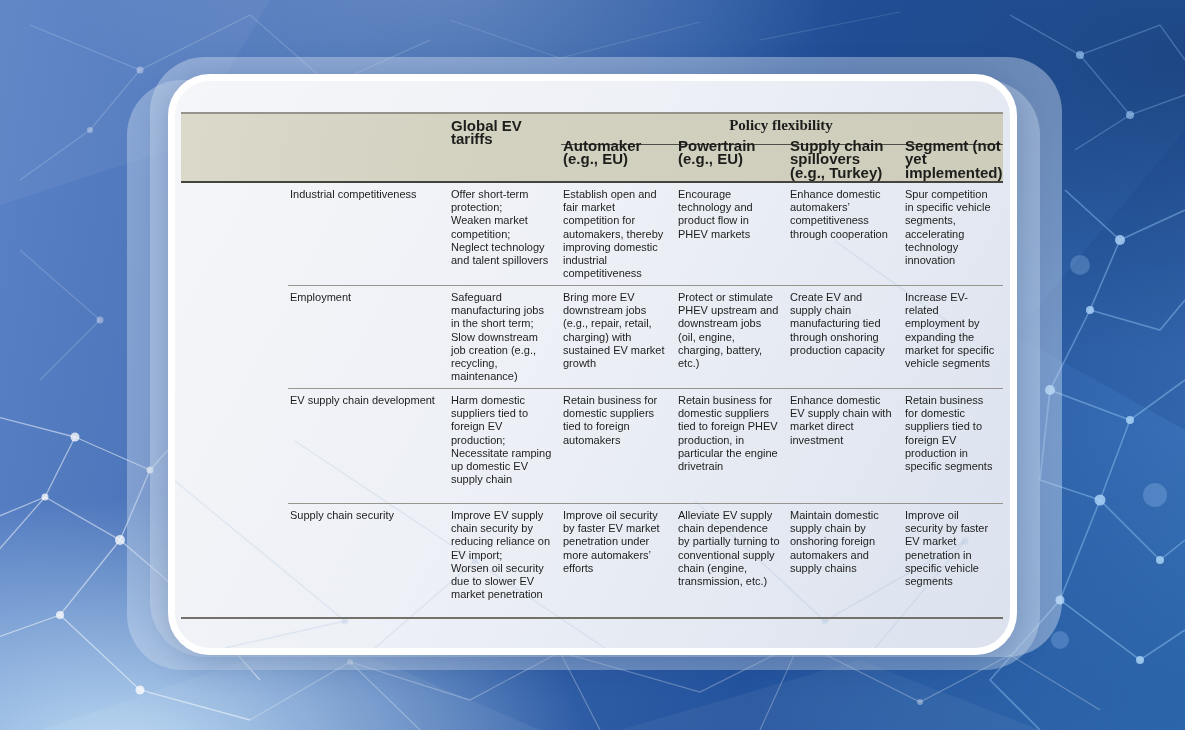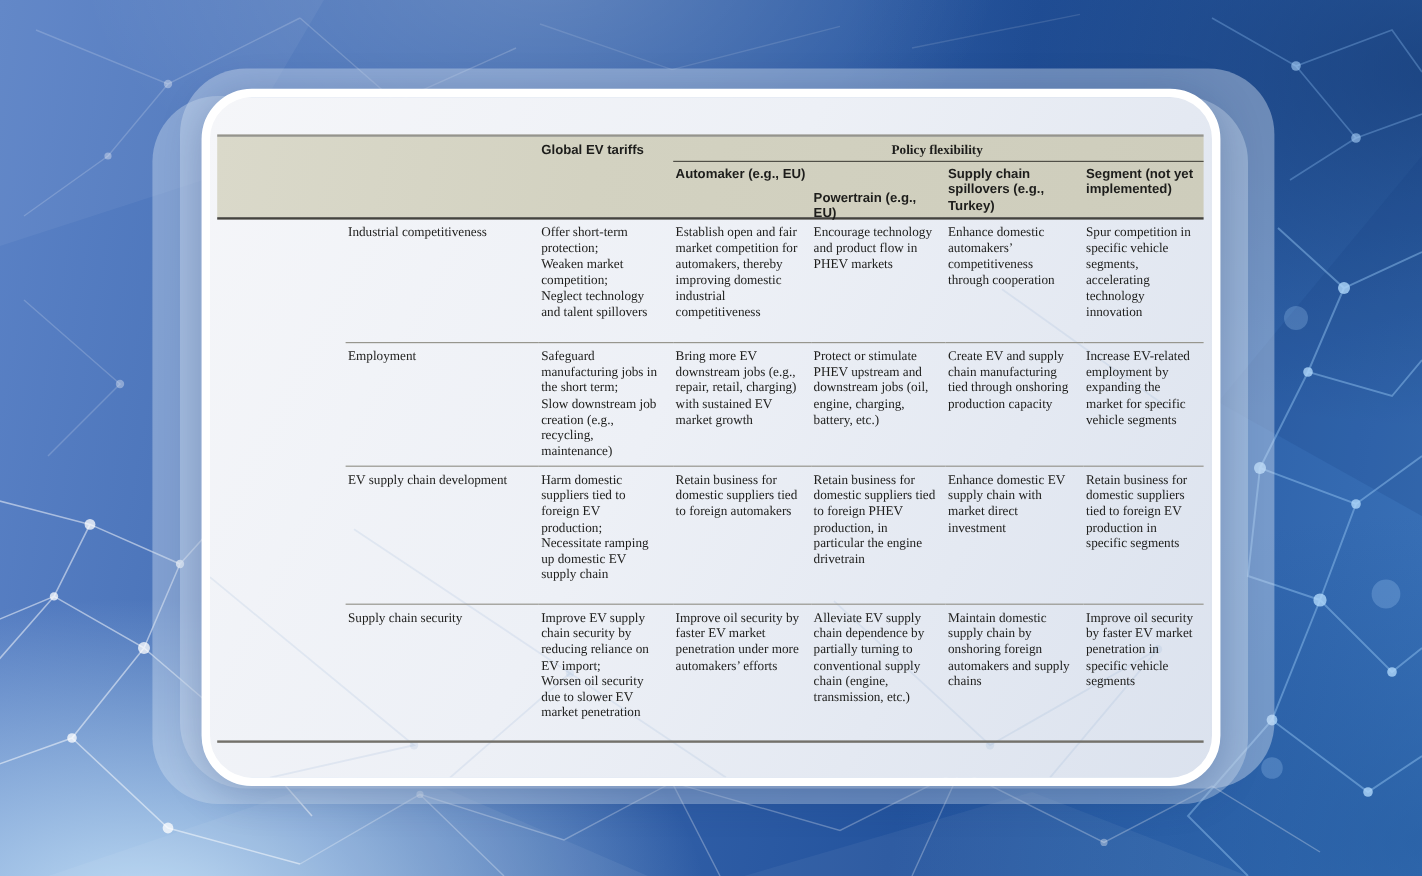--- a/index.html
+++ b/index.html
@@ -39,31 +39,31 @@
   .grid7{display:grid;grid-template-columns:107px 161px 112px 115px 112px 115px 1fr;}
 
   .thead{
     border-top:2px solid var(--rule-light);
     border-bottom:2px solid var(--rule-dark);
     background:linear-gradient(100deg,#dad9ca 0%,var(--header-band) 38%,#cecdbc 100%);
     height:71px;
   }
   .h1{height:21px;}
   .h2{height:46px;}
-  .hcell{font-size:11px;font-weight:700;line-height:13.2px;padding:5px 4px 0 2px;}
+  .hcell{font-size:15px;font-weight:700;line-height:13.2px;padding:5px 4px 0 2px;}
   .hcell.global{grid-column:3/4;}
   .hcell.policy{grid-column:4/8;text-align:center;border-bottom:1.5px solid #504f47;font-family:Liberation Serif, serif;}
   .h2 .hcell{padding-top:4px;line-height:13.4px;}
   .h2 .pc1{grid-column:4;}
-  .h2 .pc2{grid-column:5;margin-top:20px;}
+  .h2 .pc2{grid-column:5;}
   .h2 .pc3{grid-column:6;}
   .h2 .pc4{grid-column:7;}
 
   .tbody{grid-template-rows:103px 103px 115px 113px;border-bottom:2px solid #73716a;}
-  .cell{font-size:11px;line-height:13.2px;padding:5px 8px 0 2px;white-space:pre-line;font-family:Liberation Serif, serif;}
+  .cell{font-size:11px;line-height:13.2px;padding:5px 8px 0 2px;white-space:pre-line;}
   .group-cell{
     grid-column:1;grid-row:1/5;display:flex;align-items:center;
     font-size:11px;padding-left:8px;white-space:nowrap;
   }
   .rule{border-bottom:1.2px solid #97968e;}
   .c2{grid-column:2}.c3{grid-column:3}.c4{grid-column:4}.c5{grid-column:5}.c6{grid-column:6}.c7{grid-column:7}
   .r1{grid-row:1}.r2{grid-row:2}.r3{grid-row:3}.r4{grid-row:4}
 </style>
 </head>
 <body>

